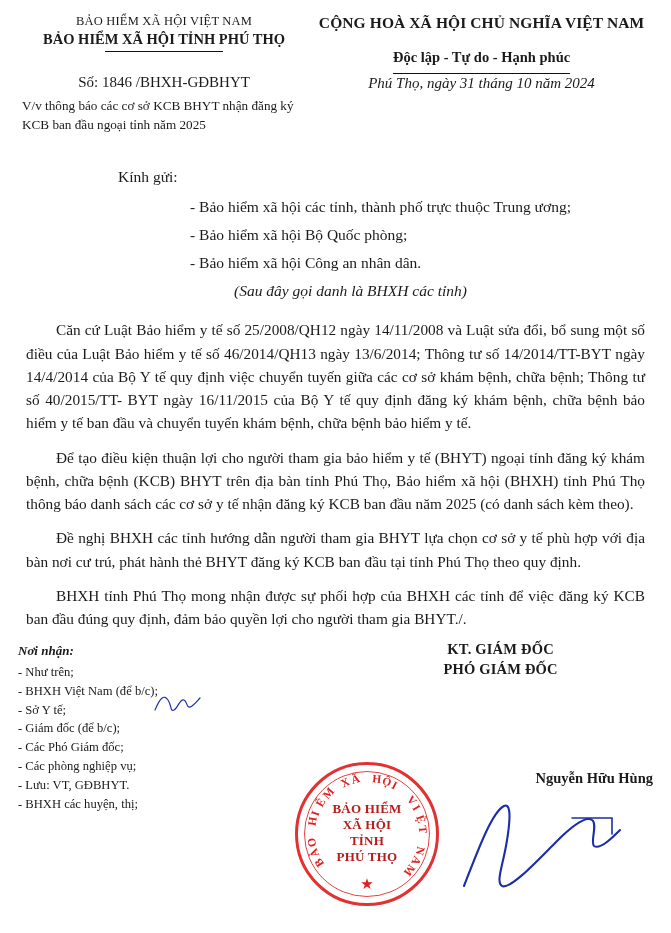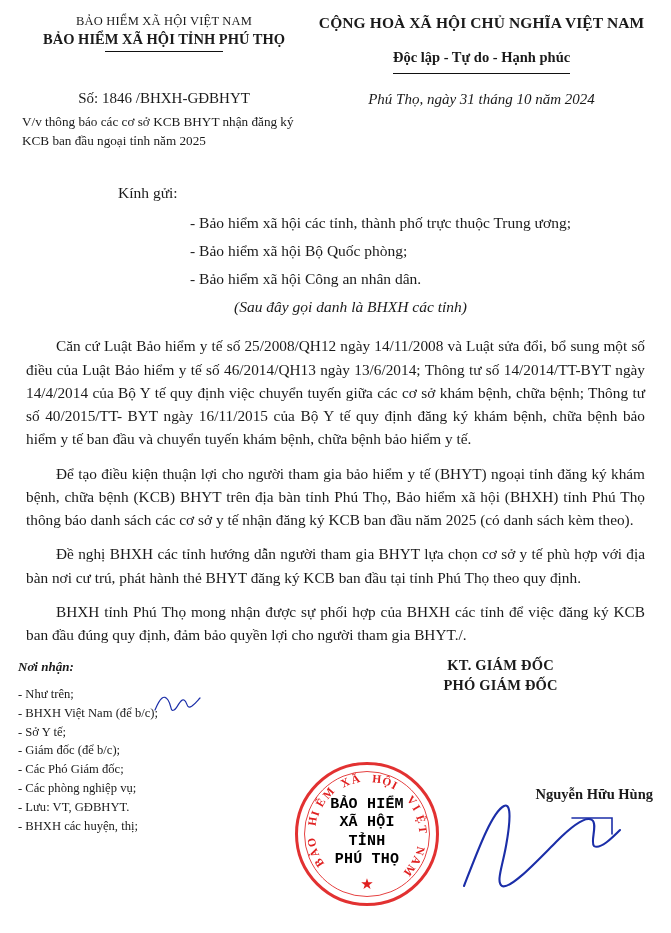--- a/index.html
+++ b/index.html
@@ -57,21 +57,20 @@
   .rule-left {
     width: 118px;
     height: 1.2px;
     background: #111;
     margin: 3px auto 0 auto;
   }
 
   
   .numdate {
     display: flex;
-    margin-top: 16px;
     padding: 0 18px;
   }
   .num-col {
     width: 46%;
     text-align: center;
   }
   .date-col {
     width: 54%;
     text-align: center;
     font-style: italic;
@@ -132,21 +131,21 @@
   }
   .recv {
     width: 52%;
     font-size: 12.6px;
     line-height: 1.5;
   }
   .recv .recv-title {
     font-weight: bold;
     font-style: italic;
     font-size: 13px;
-    margin-bottom: 8px;
+    margin-bottom: 2px;
   }
   .recv div.item {
     white-space: nowrap;
   }
   .sign {
     width: 48%;
     text-align: center;
     position: relative;
   }
   .sign-l1 {
@@ -190,26 +189,25 @@
     border-radius: 50%;
     opacity: .85;
   }
   .stamp .center {
     position: absolute;
     left: 50%;
     top: 50%;
     transform: translate(-50%, -52%);
     width: 108px;
     text-align: center;
-    color: #000000;
-    font-weight: bold;
-    font-size: 15px;
+    color: #b91c1c;
+    font-weight: bold;
+    font-size: 13px;
     line-height: 1.22;
     letter-spacing: .2px;
-    font-family: Liberation Mono, monospace;
   }
   .stamp .star {
     position: absolute;
     left: 50%;
     bottom: 14px;
     transform: translateX(-50%);
     color: #e02020;
     font-size: 15px;
     line-height: 1;
   }

